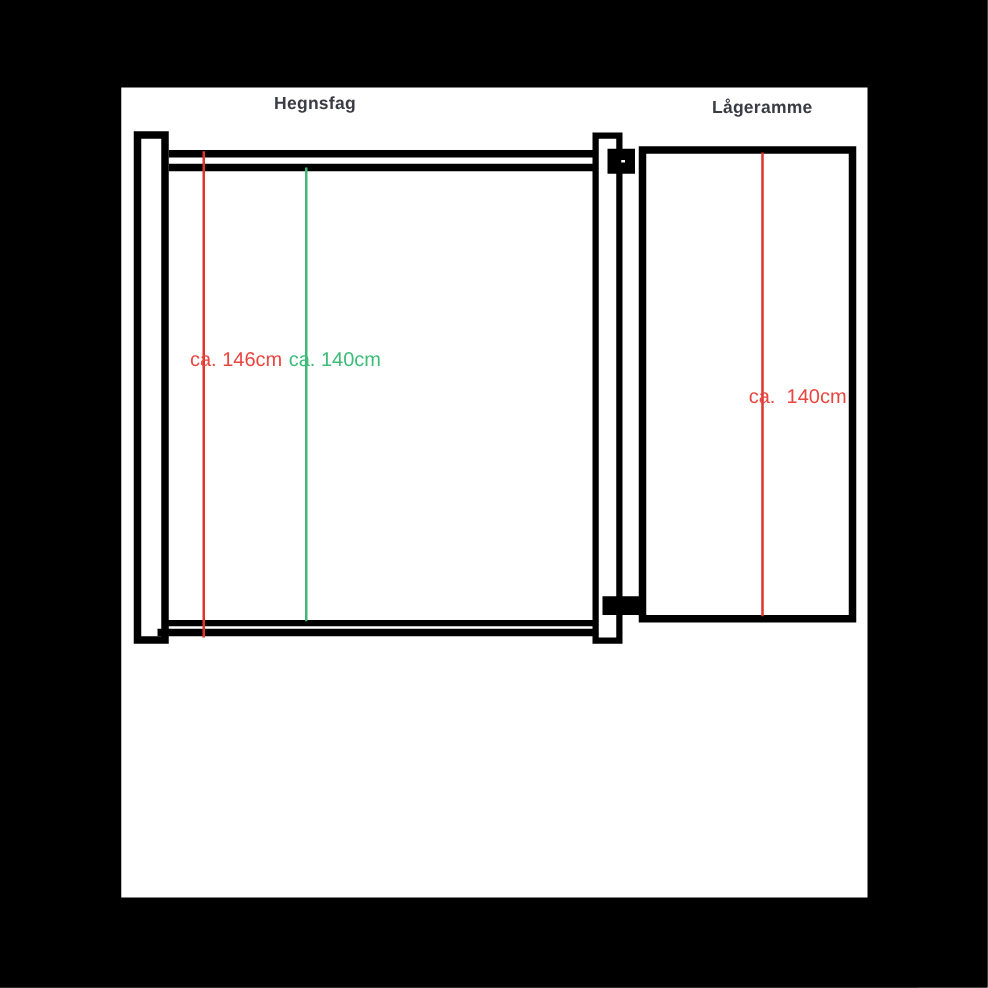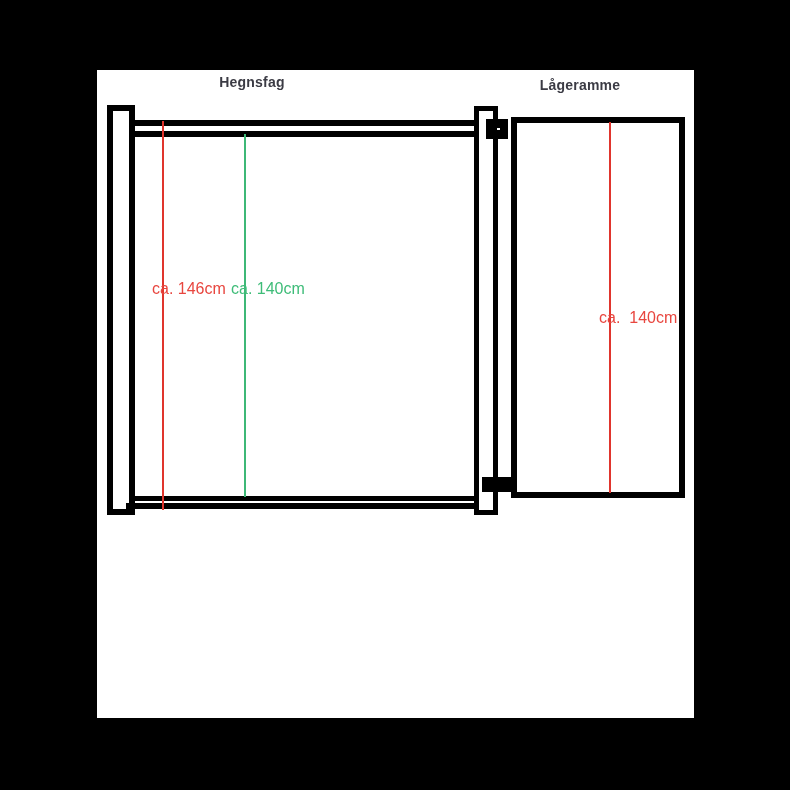--- a/index.html
+++ b/index.html
@@ -29,21 +29,21 @@
   .title {
     position: absolute;
     color: #3b3b44;
     font-size: 14px;
     font-weight: 600;
     text-align: center;
     width: 140px;
     letter-spacing: 0.2px;
   }
   .title-fence { left: 182px; top: 74px; }
-  .title-gate  { left: 510px; top: 77px; }
+  .title-gate  { left: 510px; top: 77px; text-align: right; }
 
   .post {
     position: absolute;
     background: #ffffff;
     border: 6px solid #000000;
     box-sizing: border-box;
   }
   .post-left  { left: 107px; top: 105px; width: 28px; height: 410px; }
   .post-right { left: 474px; top: 106px; width: 24px; height: 409px; border-width: 5px; }
 

